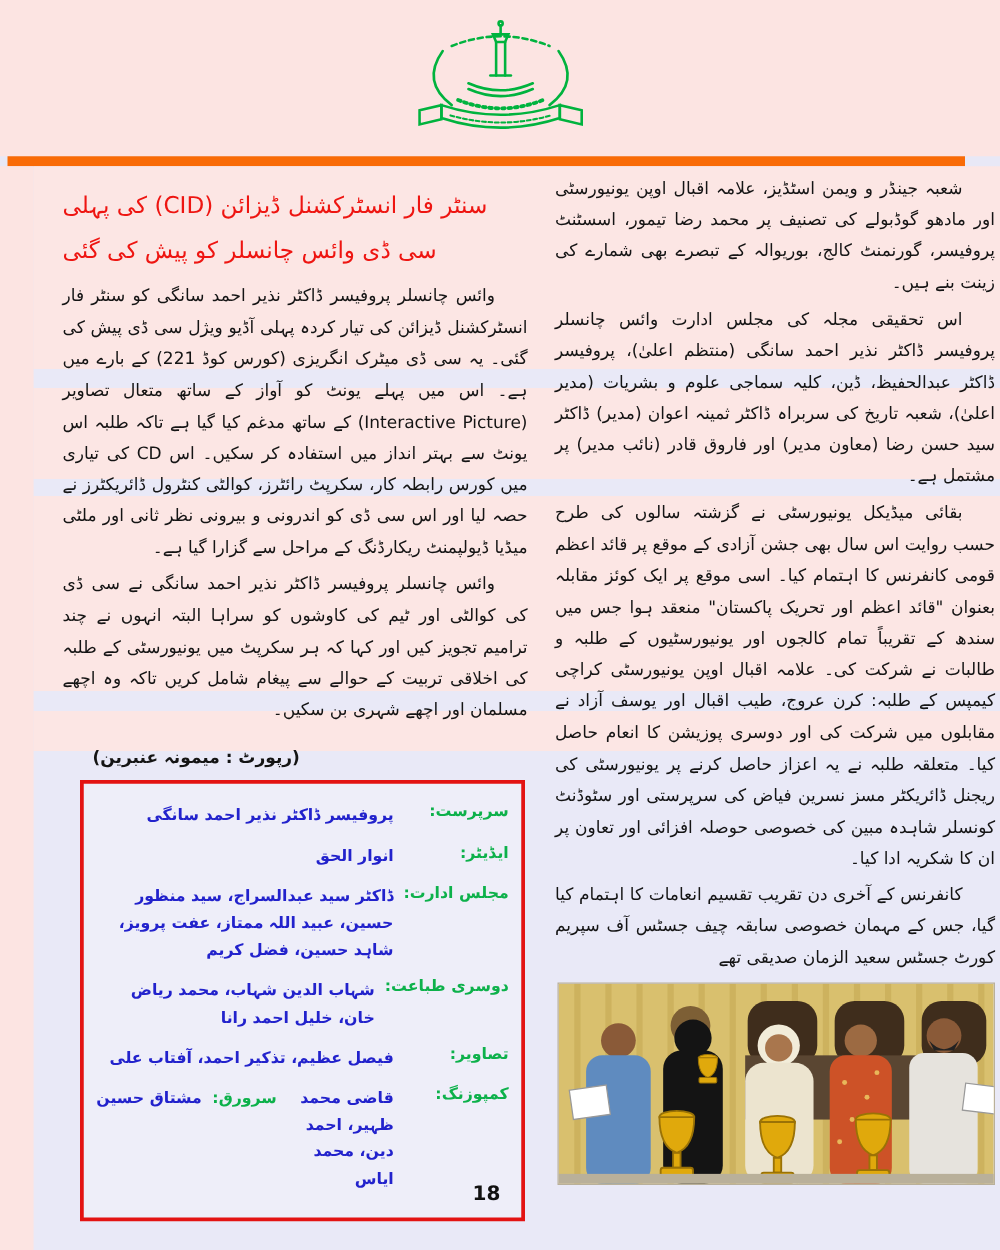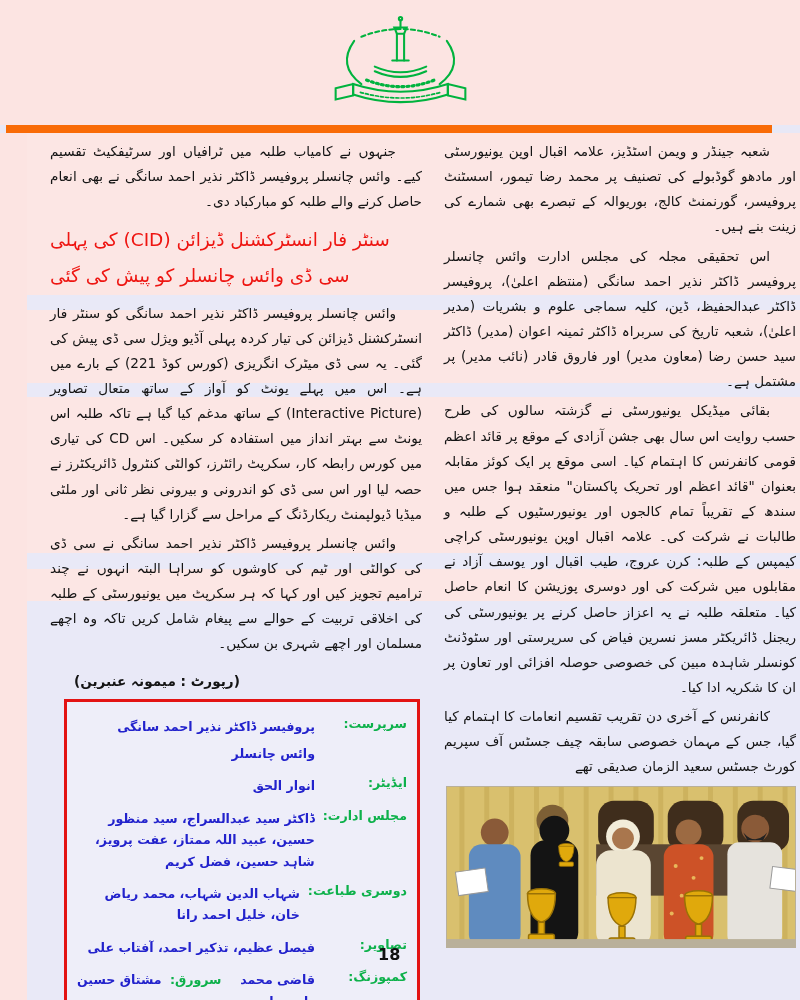--- a/index.html
+++ b/index.html
@@ -164,32 +164,30 @@
               <rect x="-13" y="29" width="26" height="8" rx="2"></rect>
             </g>
           </g>
           <rect x="0" y="154" width="350" height="8" fill="#b9b09a"></rect>
         </svg>
       </div>
 
     </div>
 
     <div class="col col-left">
-      <p class="body">جنہوں نے کامیاب طلبہ میں ٹرافیاں اور سرٹیفکیٹ تقسیم کیے۔ وائس چانسلر پروفیسر ڈاکٹر نذیر احمد سانگی نے بھی انعام حاصل کرنے والے طلبہ کو مبارکباد دی۔</p>
       <h2 class="headline">سنٹر فار انسٹرکشنل ڈیزائن (CID) کی پہلی سی ڈی وائس چانسلر کو پیش کی گئی</h2>
       <p class="body">وائس چانسلر پروفیسر ڈاکٹر نذیر احمد سانگی کو سنٹر فار انسٹرکشنل ڈیزائن کی تیار کردہ پہلی آڈیو ویژل سی ڈی پیش کی گئی۔ یہ سی ڈی میٹرک انگریزی (کورس کوڈ 221) کے بارے میں ہے۔ اس میں پہلے یونٹ کو آواز کے ساتھ متعال تصاویر (Interactive Picture) کے ساتھ مدغم کیا گیا ہے تاکہ طلبہ اس یونٹ سے بہتر انداز میں استفادہ کر سکیں۔ اس CD کی تیاری میں کورس رابطہ کار، سکرپٹ رائٹرز، کوالٹی کنٹرول ڈائریکٹرز نے حصہ لیا اور اس سی ڈی کو اندرونی و بیرونی نظر ثانی اور ملٹی میڈیا ڈیولپمنٹ ریکارڈنگ کے مراحل سے گزارا گیا ہے۔</p>
       <p class="body" style="margin-bottom:16px;">وائس چانسلر پروفیسر ڈاکٹر نذیر احمد سانگی نے سی ڈی کی کوالٹی اور ٹیم کی کاوشوں کو سراہا البتہ انہوں نے چند ترامیم تجویز کیں اور کہا کہ ہر سکرپٹ میں یونیورسٹی کے طلبہ کی اخلاقی تربیت کے حوالے سے پیغام شامل کریں تاکہ وہ اچھے مسلمان اور اچھے شہری بن سکیں۔</p>
       <div class="credit-row">(رپورٹ : میمونہ عنبرین)</div>
 
       <div class="masthead">
         <div class="m-row">
           <span class="m-label">سرپرست:</span>
           <span class="m-value">
             <span>پروفیسر ڈاکٹر نذیر احمد سانگی</span>
-            <span class="m-sub">وائس چانسلر</span>
           </span>
         </div>
         <div class="m-row">
           <span class="m-label">ایڈیٹر:</span>
           <span class="m-value">انوار الحق</span>
         </div>
         <div class="m-row">
           <span class="m-label">مجلس ادارت:</span>
           <span class="m-value">ڈاکٹر سید عبدالسراج، سید منظور حسین، عبید اللہ ممتاز، عفت پرویز، شاہد حسین، فضل کریم</span>
         </div>

